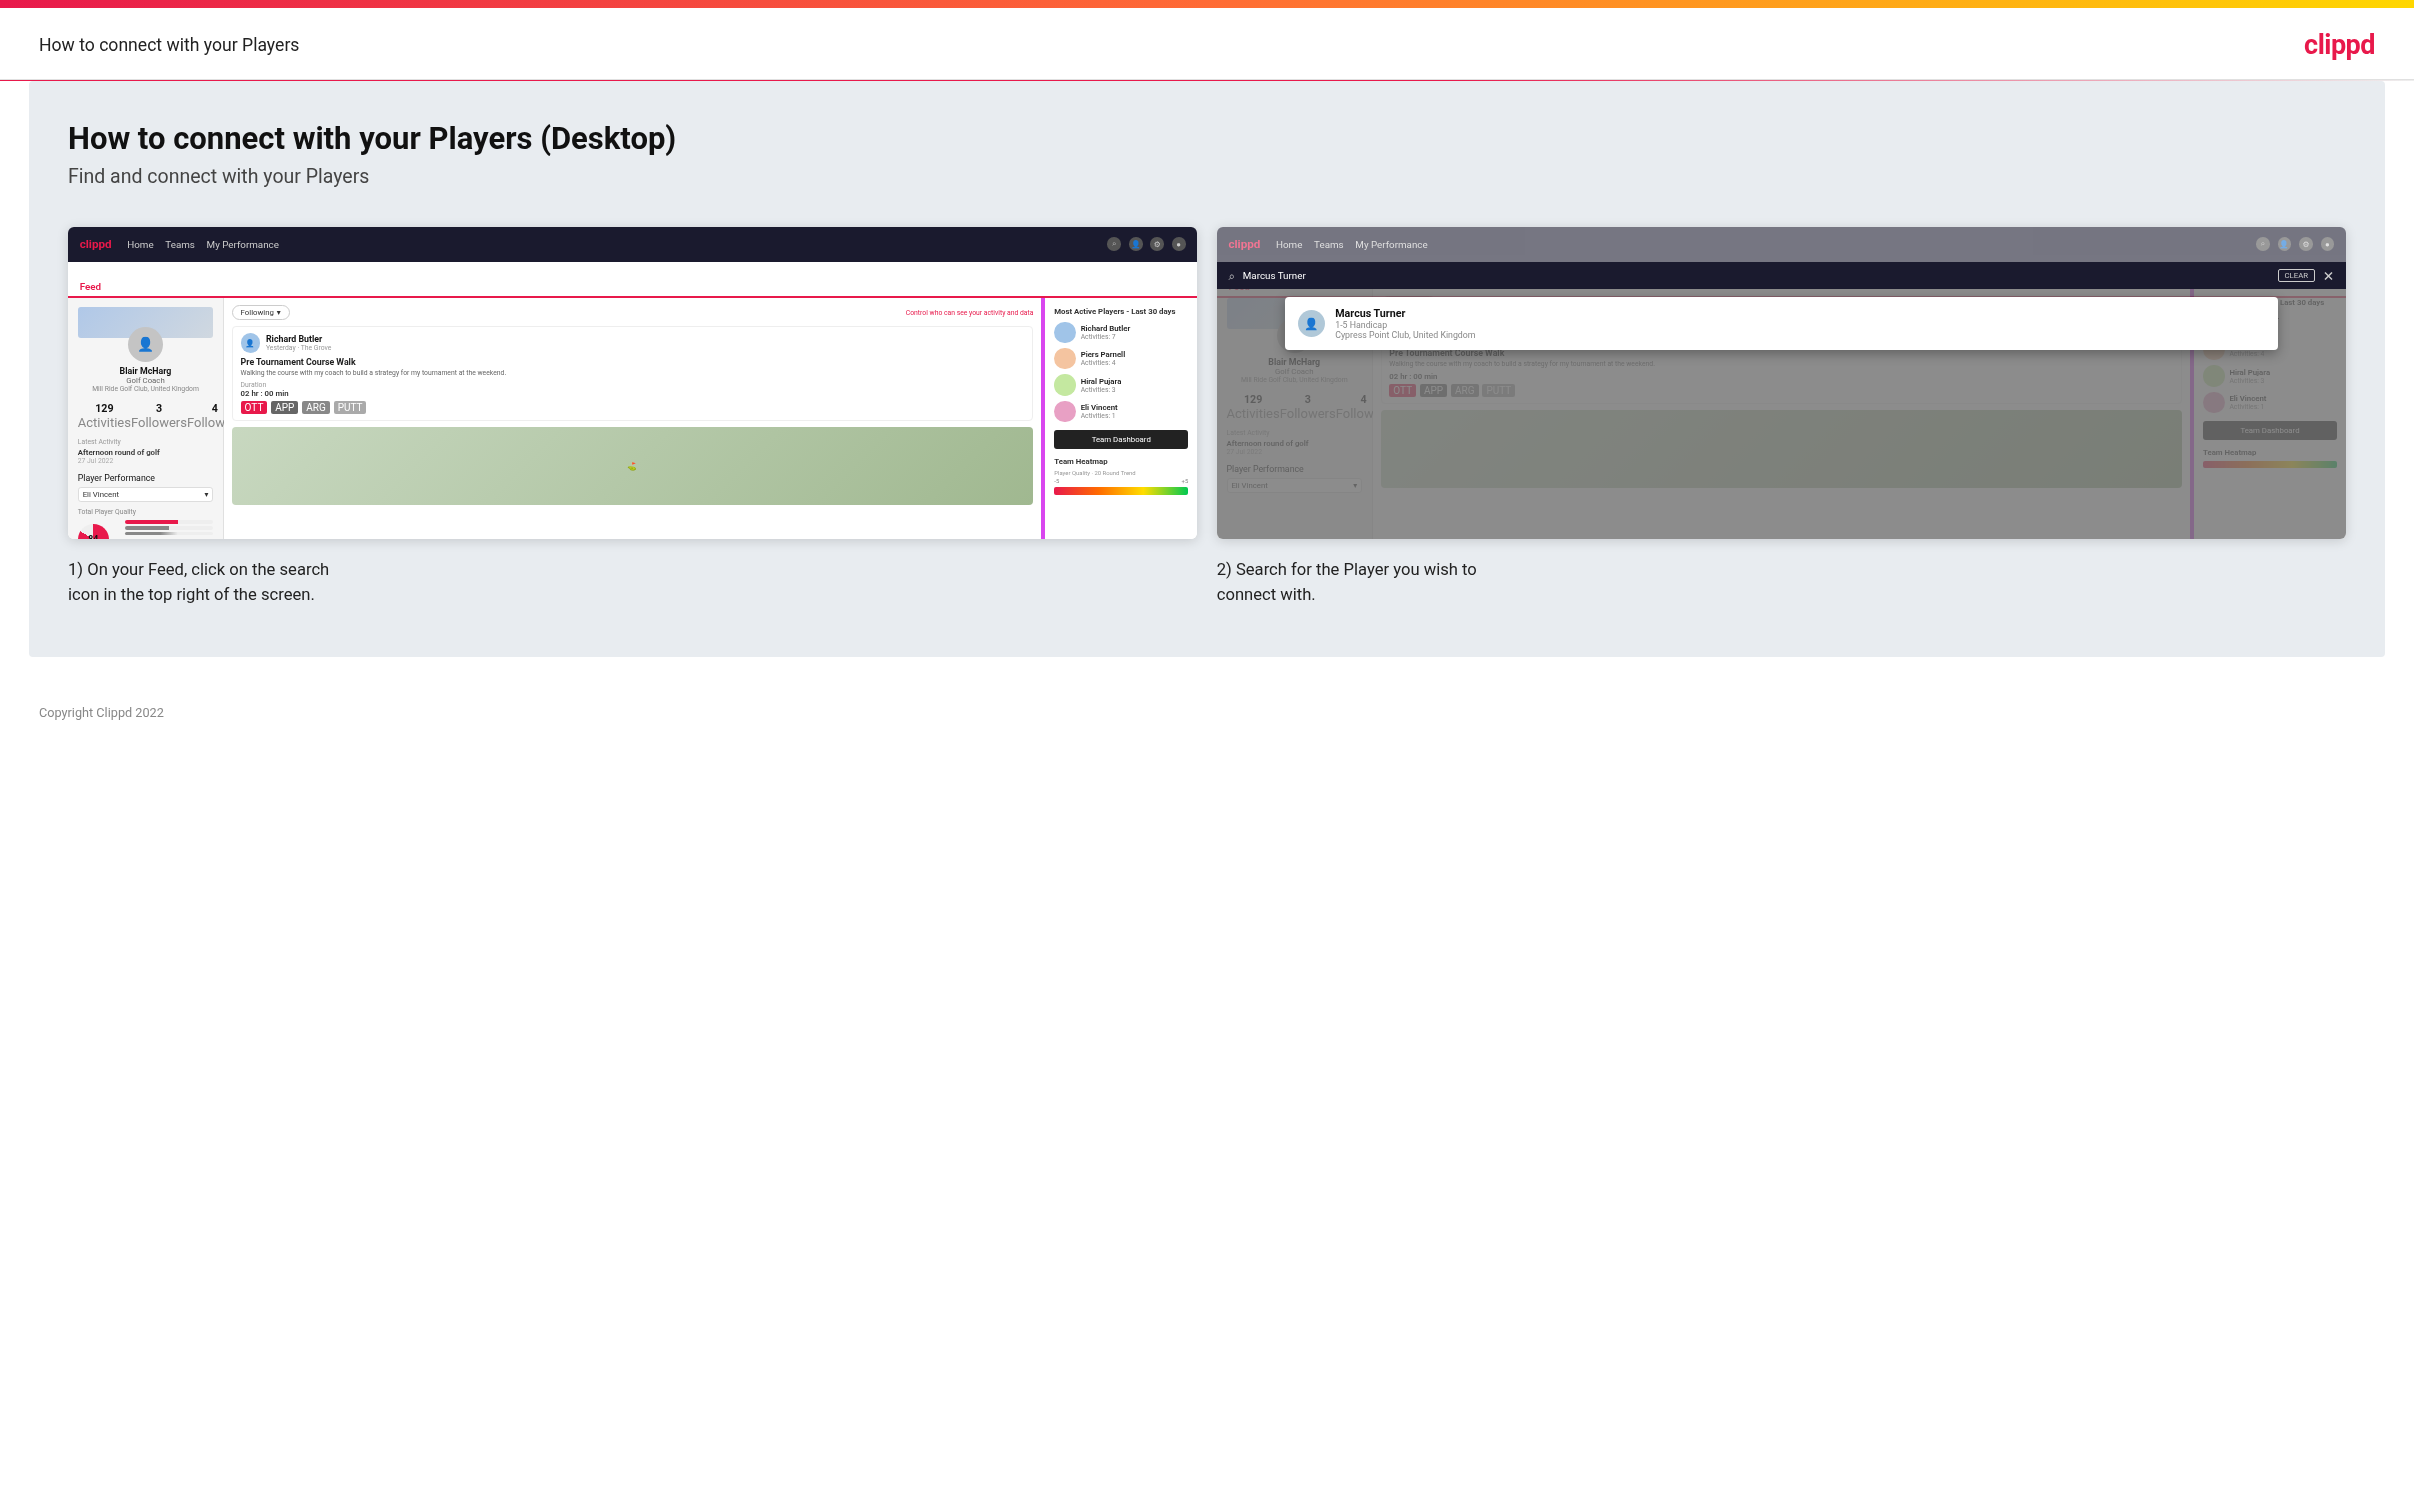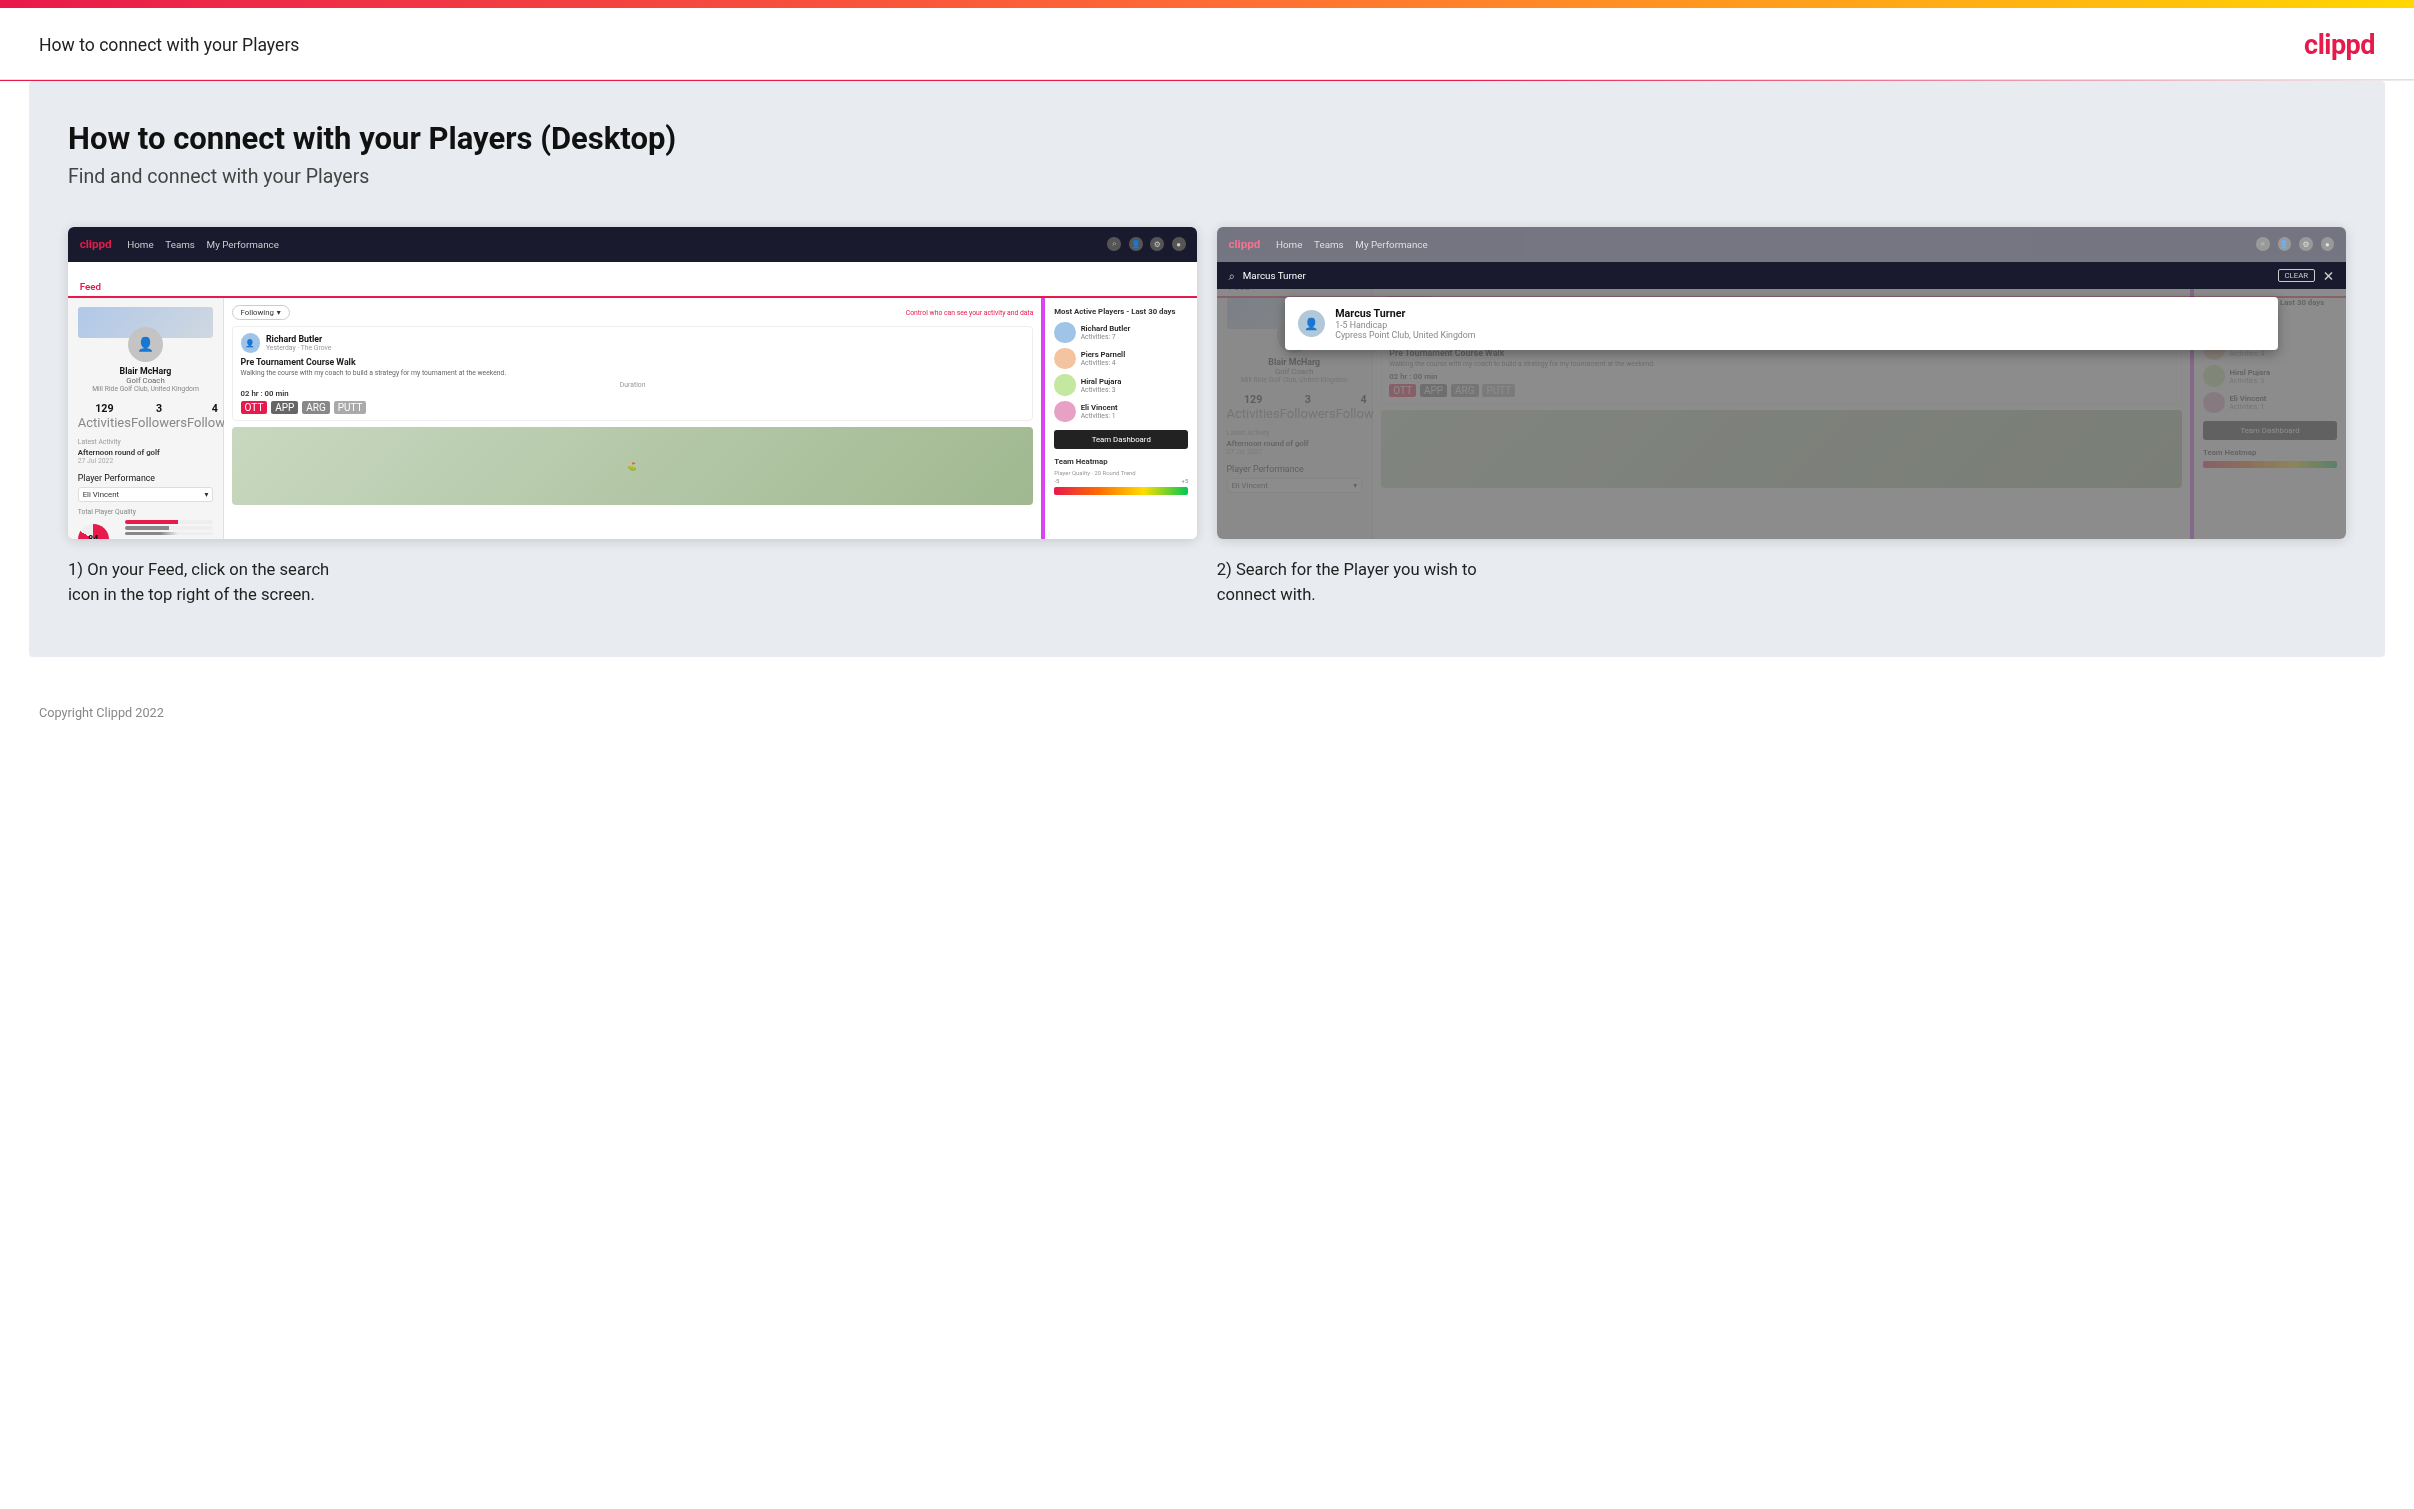--- a/index.html
+++ b/index.html
@@ -318,21 +318,20 @@
       margin-bottom: 2px;
     }
     .activity-desc {
       font-size: 6.8px;
       color: #666;
       margin-bottom: 3.9px;
     }
     .duration-label {
       font-size: 6.8px;
       color: #999;
-      text-align: center;
     }
     .duration-val {
       font-size: 7.8px;
       font-weight: 600;
       color: #333;
     }
     .shot-tags {
       display: flex;
       gap: 3.9px;
       margin-top: 3.9px;

